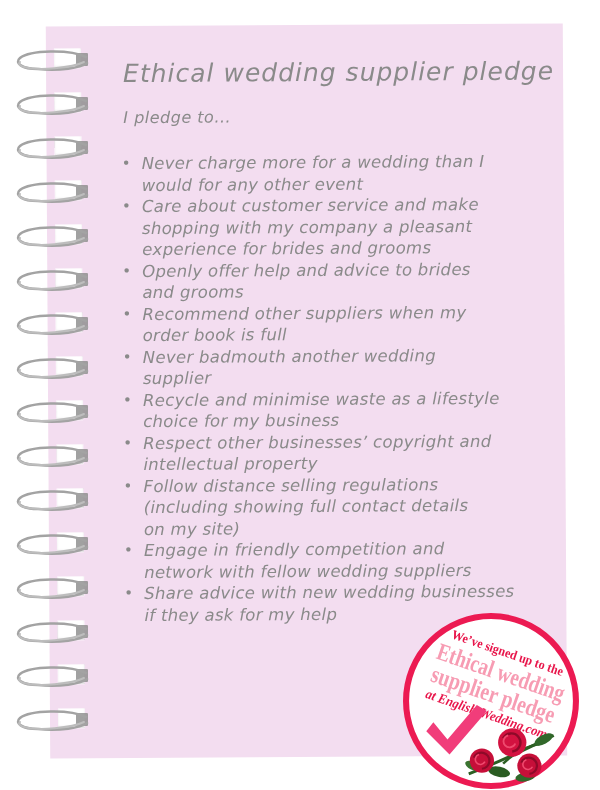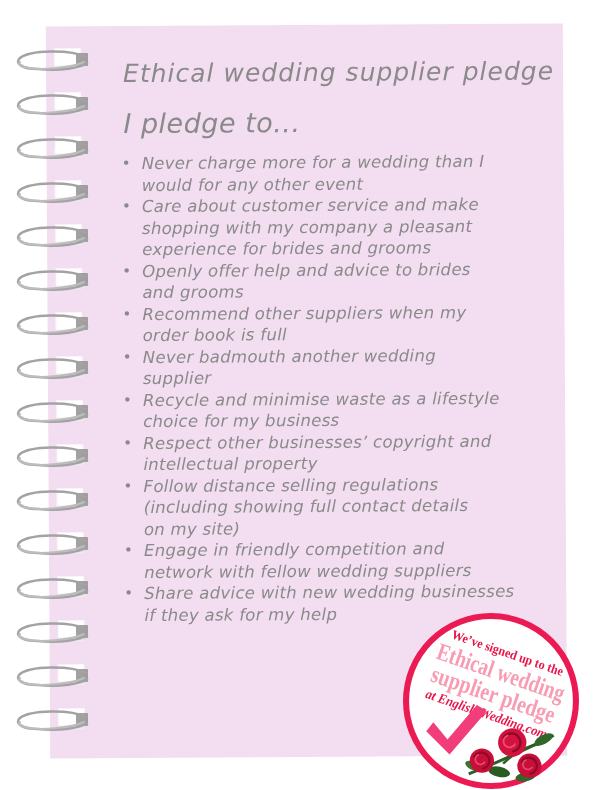--- a/index.html
+++ b/index.html
@@ -24,21 +24,21 @@
   
   .wire-loop{position:absolute;left:12px;width:84px;height:32px;z-index:3;}
   
   .page-title{
     position:absolute;left:77px;top:33px;width:440px;
     font-size:25px;font-style:italic;letter-spacing:1px;
     color:var(--ink,#8a8a8a);
   }
   .intro{
     position:absolute;left:77px;top:82px;
-    font-size:27px;font-style:italic;letter-spacing:.5px;
+    font-size:16px;font-style:italic;letter-spacing:.5px;
     color:var(--ink,#8a8a8a);
   }
   .pledge-list{
     position:absolute;left:75px;top:127px;width:430px;
     margin:0;padding:0;list-style:none;
     color:var(--ink,#8a8a8a);
   }
   .pledge-item{
     display:flex;align-items:flex-start;
     font-size:16.5px;font-style:italic;letter-spacing:.3px;

